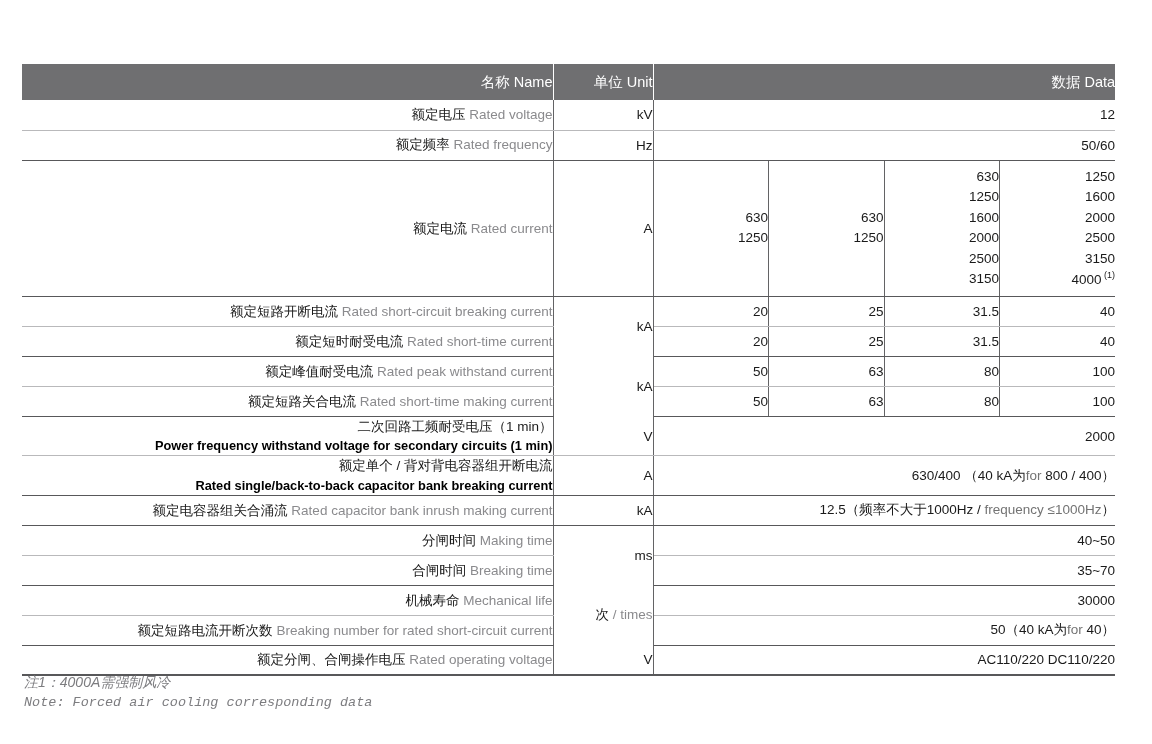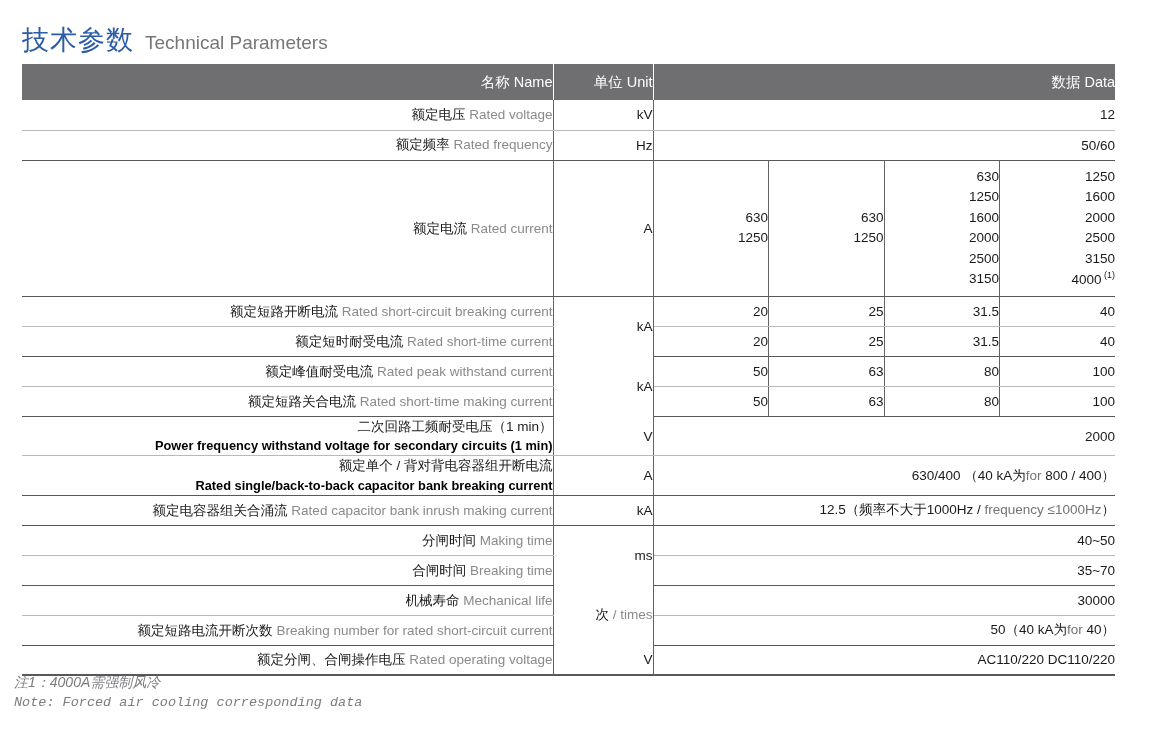--- a/index.html
+++ b/index.html
@@ -103,36 +103,32 @@
   .h-sm { height: 30px; }
   .h-md { height: 32px; }
   .h-cur { height: 114px; }
 
   
   .tbl tbody tr.last-row td { border-bottom: 2px solid #58585a; }
 
   
   .note {
     position: absolute;
-    left: 14px; top: 672px;
+    left: 24px; top: 672px;
     font-style: italic;
     color: #7d7d80;
     line-height: 1.52;
     font-size: 14px;
   }
   .note .n2 { font-size: 13.5px; display: block; font-family: Liberation Mono, monospace; }
 </style>
 </head>
 <body>
 <div id="page">
 
-<div class="title-block">
-  <span class="title-cn">技术参数</span>
-  <span class="title-en">Technical Parameters</span>
-</div>
 
 <table class="tbl">
   <colgroup>
     <col class="c-name">
         <col class="c-unit">
     <col class="c-d">
         <col class="c-d">
         <col class="c-d">
         <col class="c-d">
   </colgroup>

